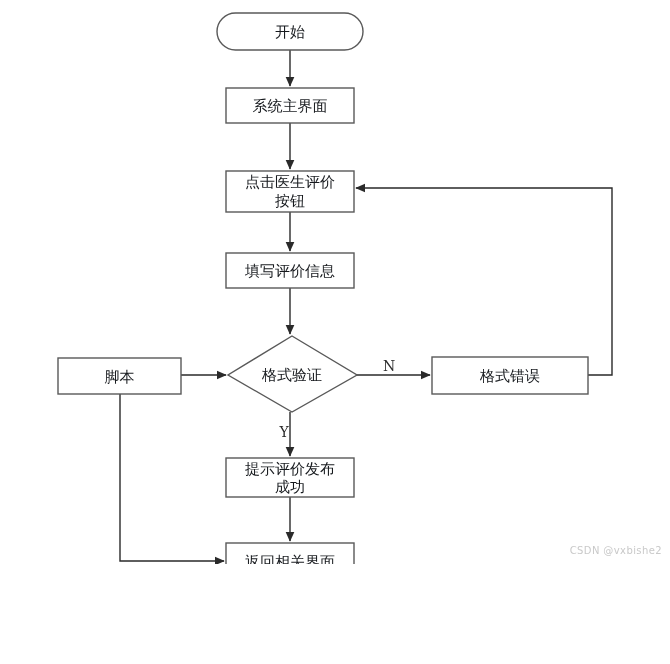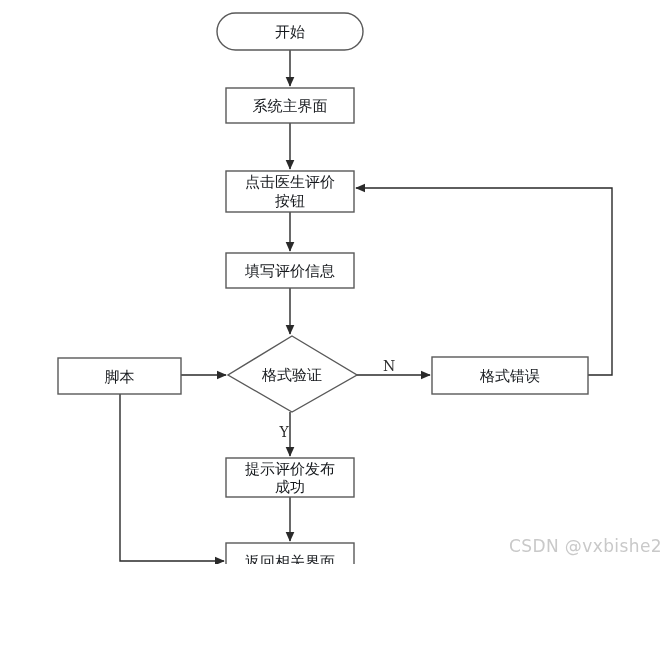--- a/index.html
+++ b/index.html
@@ -45,21 +45,21 @@
   .connector {
     stroke: #2a2a2a;
     stroke-width: 1.4;
     fill: none;
   }
   .watermark {
     position: absolute;
     right: 8px;
     bottom: 8px;
     font-family: "DejaVu Sans", "Liberation Sans", sans-serif;
-    font-size: 17px;
+    font-size: 10px;
     color: #c9c9c9;
     letter-spacing: 0.4px;
     white-space: nowrap;
     user-select: none;
   }
 </style>
 </head>
 <body>
 
 <div id="canvas">

